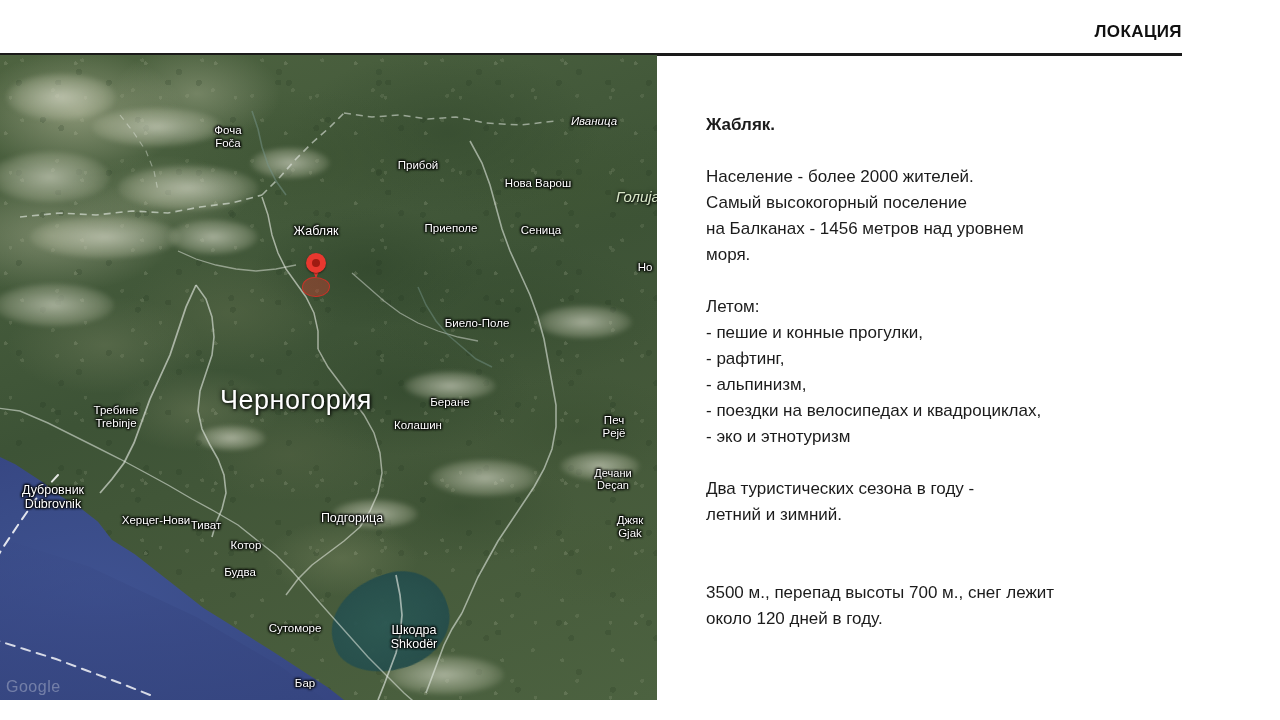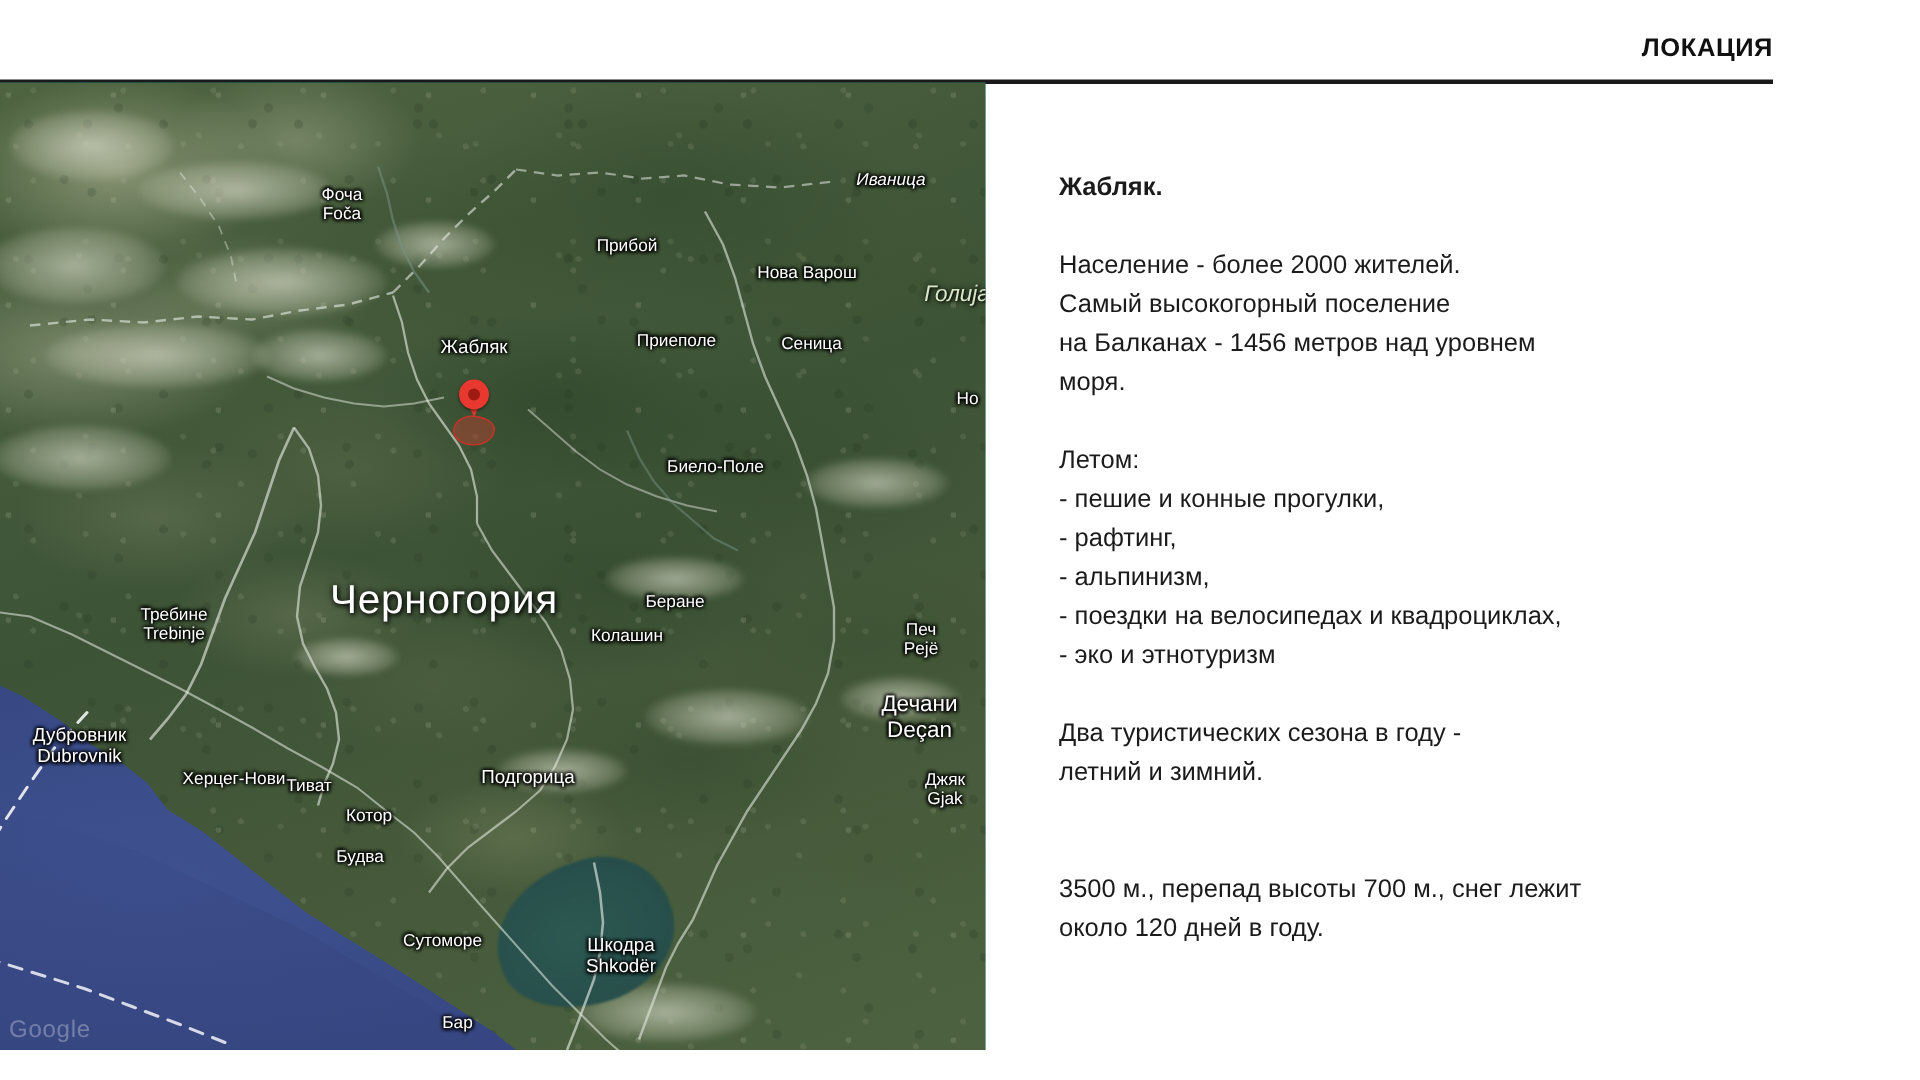--- a/index.html
+++ b/index.html
@@ -54,21 +54,21 @@
   }
 
   
   .map {
     position: absolute;
     left: 0;
     top: 55px;
     width: 657px;
     height: 645px;
     overflow: hidden;
-    background: #0f766e;
+    background: #6d28d9;
   }
 
   
   .terrain {
     position: absolute;
     inset: 0;
     background:
       radial-gradient(ellipse 150px 90px at 12% 9%, rgba(186,190,160,.55), rgba(186,190,160,0) 70%),
       radial-gradient(ellipse 120px 70px at 30% 6%, rgba(168,176,146,.45), rgba(168,176,146,0) 70%),
       radial-gradient(ellipse 170px 80px at 8% 28%, rgba(196,198,170,.40), rgba(196,198,170,0) 72%),
@@ -175,21 +175,21 @@
        1px -1px 2px rgba(0,0,0,.85),
       -1px -1px 2px rgba(0,0,0,.85);
     transform: translate(-50%, -50%);
     font-family: "Liberation Sans", sans-serif;
     pointer-events: none;
     line-height: 1.12;
     text-align: center;
   }
   .lbl.city   { font-size: 12.5px; }
   .lbl.town   { font-size: 11.5px; }
-  .lbl.small  { font-size: 15px; }
+  .lbl.small  { font-size: 11px; }
   .lbl.country {
     font-size: 27px;
     letter-spacing: .5px;
     text-shadow: 0 0 5px rgba(0,0,0,.85), 1px 1px 3px rgba(0,0,0,.8);
   }
   .lbl.region {
     font-size: 15px;
     font-style: italic;
     color: #d8e6c8;
     text-shadow: 0 0 4px rgba(0,0,0,.9), 1px 1px 2px rgba(0,0,0,.85);
@@ -353,21 +353,21 @@
     <div>
       <div class="lbl town" style="left:228px; top:82px;">Фоча<br>Foča</div>
       <div class="lbl town" style="left:594px; top:66px;font-style:italic;">Иваница</div>
       <div class="lbl town" style="left:418px; top:110px;">Прибой</div>
       <div class="lbl town" style="left:538px; top:128px;">Нова Варош</div>
       <div class="lbl region" style="left:638px; top:142px;">Голија</div>
       <div class="lbl city" style="left:316px; top:176px;">Жабляк</div>
       <div class="lbl town" style="left:451px; top:173px;">Приеполе</div>
       <div class="lbl town" style="left:541px; top:175px;text-align:center;">Сеница</div>
       <div class="lbl town" style="left:645px; top:212px;">Но</div>
-      <div class="lbl town" style="left:477px; top:257px;">Биело-Поле</div>
+      <div class="lbl town" style="left:477px; top:268px;">Биело-Поле</div>
       <div class="lbl town" style="left:450px; top:347px;">Беране</div>
       <div class="lbl country" style="left:296px; top:345px;">Черногория</div>
       <div class="lbl town" style="left:418px; top:370px;">Колашин</div>
       <div class="lbl town" style="left:614px; top:372px;">Печ<br>Pejë</div>
       <div class="lbl town" style="left:116px; top:362px;">Требине<br>Trebinje</div>
       <div class="lbl small" style="left:613px; top:424px;">Дечани<br>Deçan</div>
       <div class="lbl city" style="left:53px;  top:442px;">Дубровник<br>Dubrovnik</div>
       <div class="lbl city" style="left:352px; top:463px;">Подгорица</div>
       <div class="lbl town" style="left:630px; top:472px;">Джяк<br>Gjak</div>
       <div class="lbl town" style="left:206px; top:470px;">Тиват</div>

